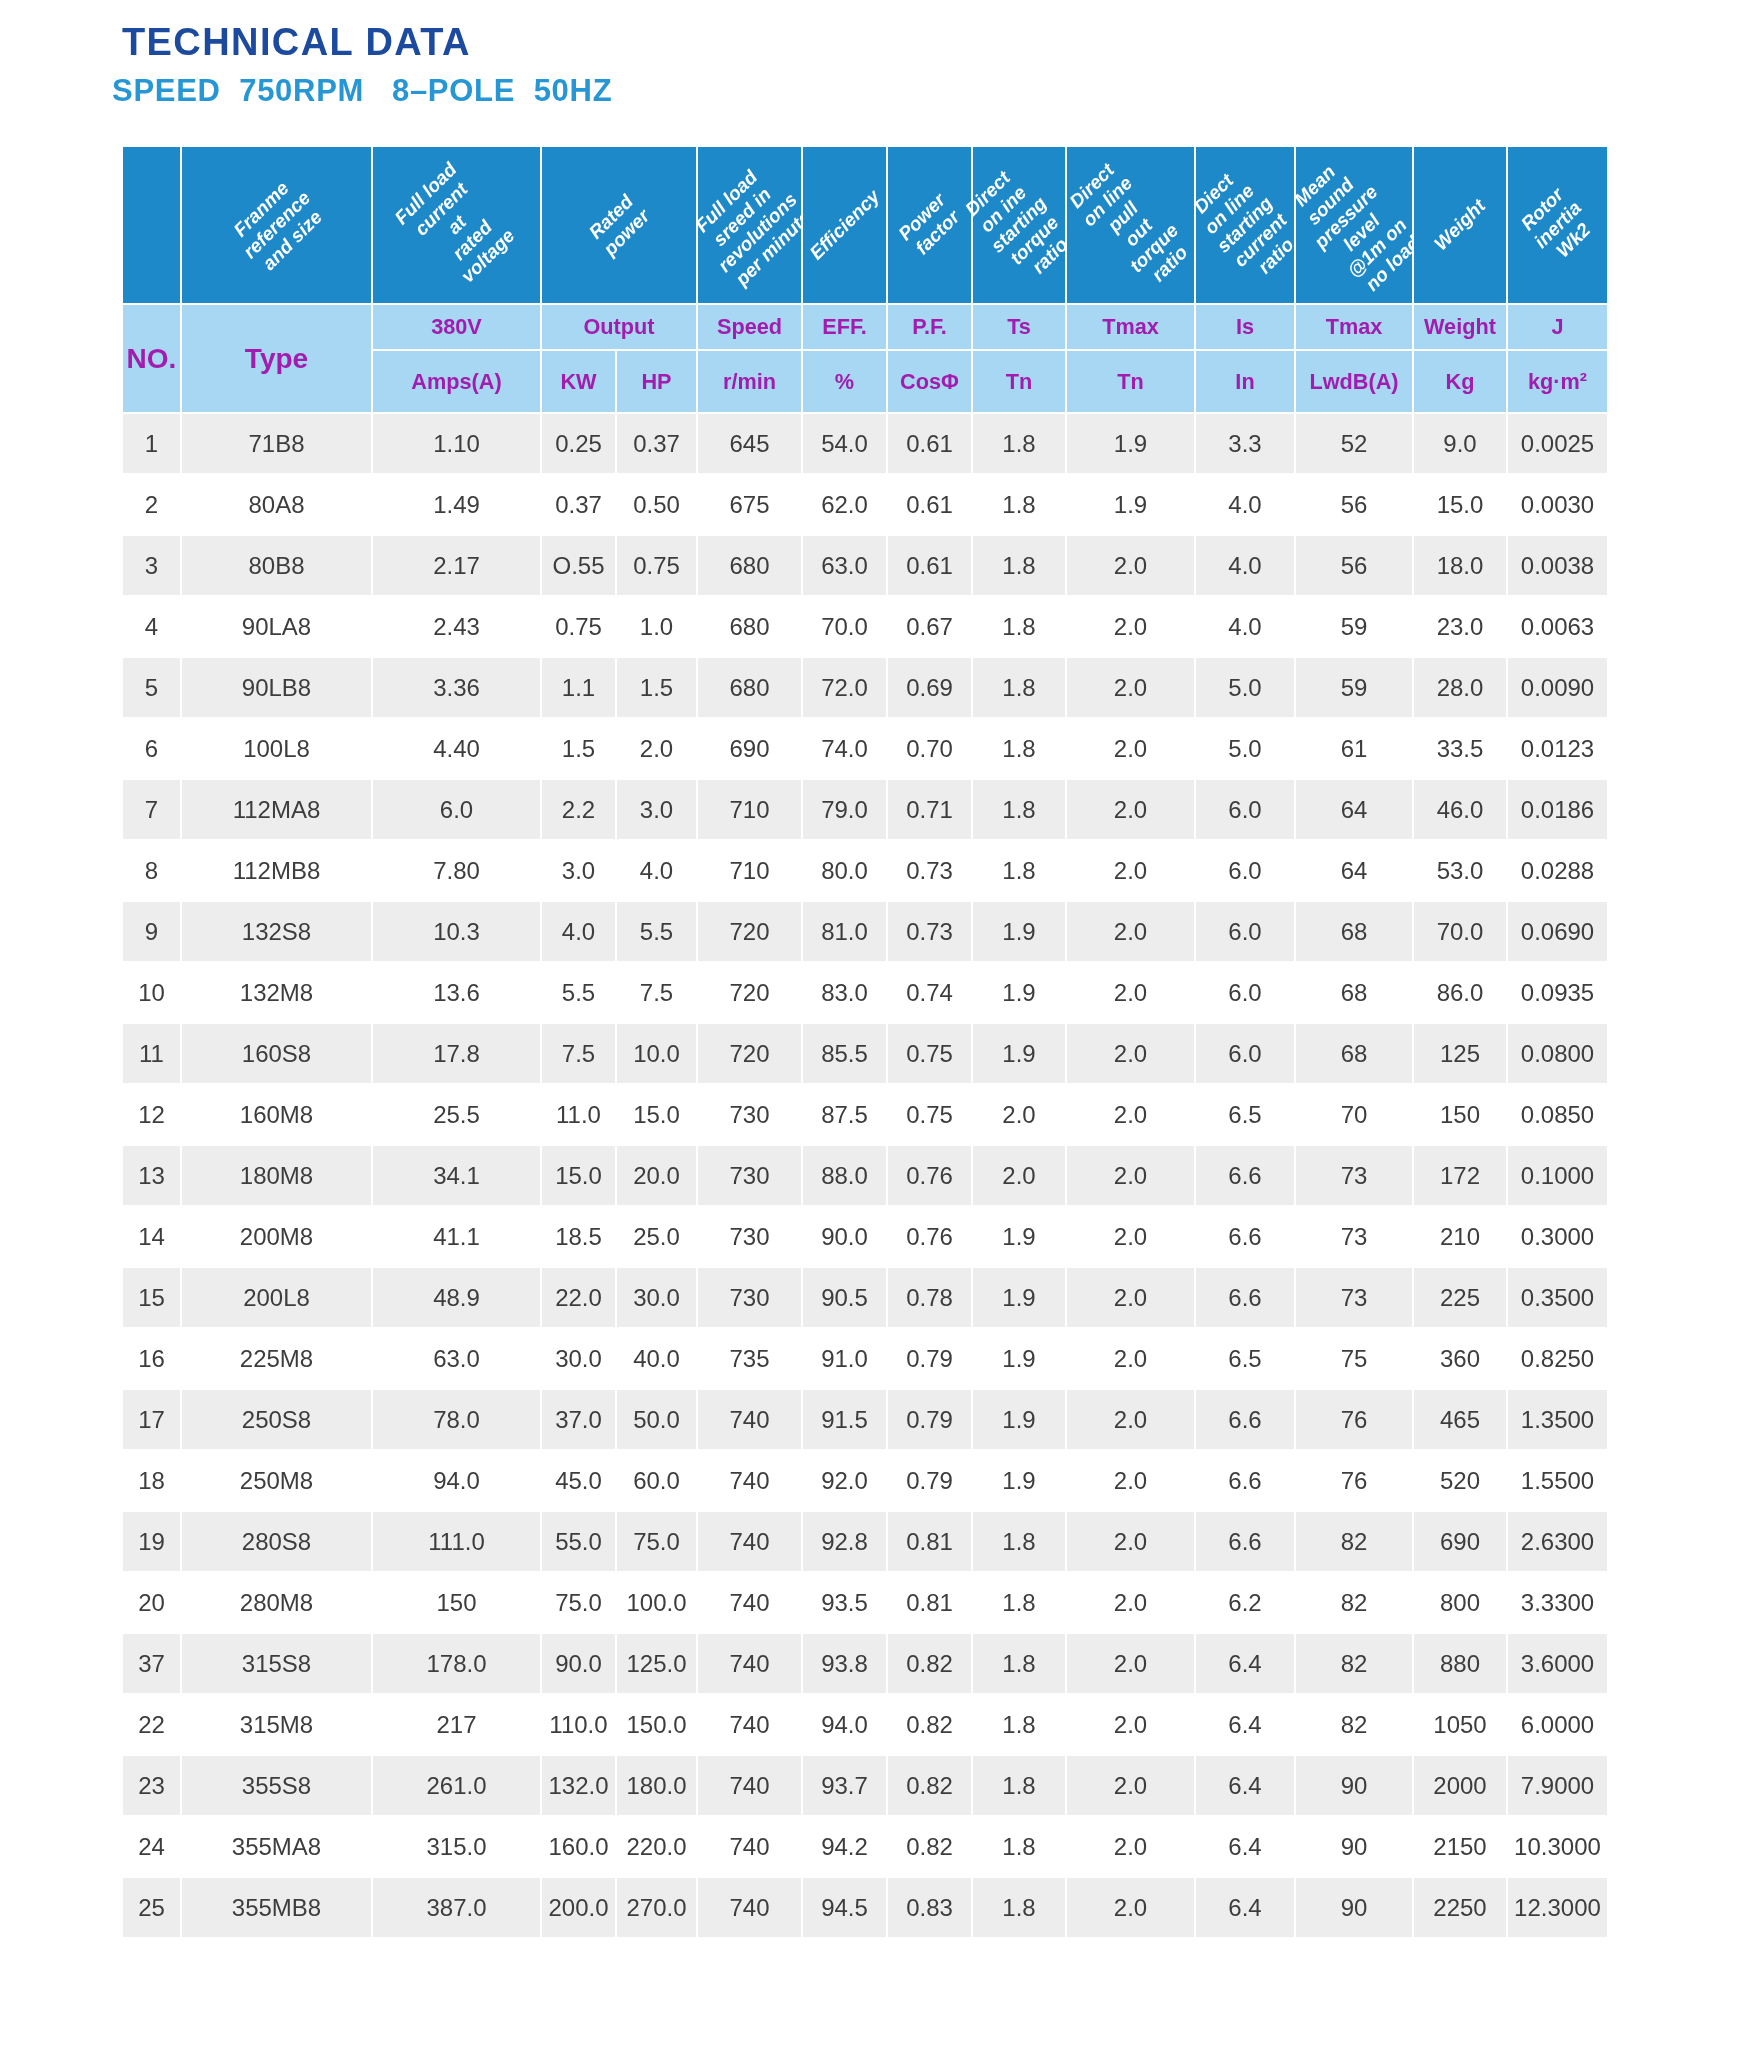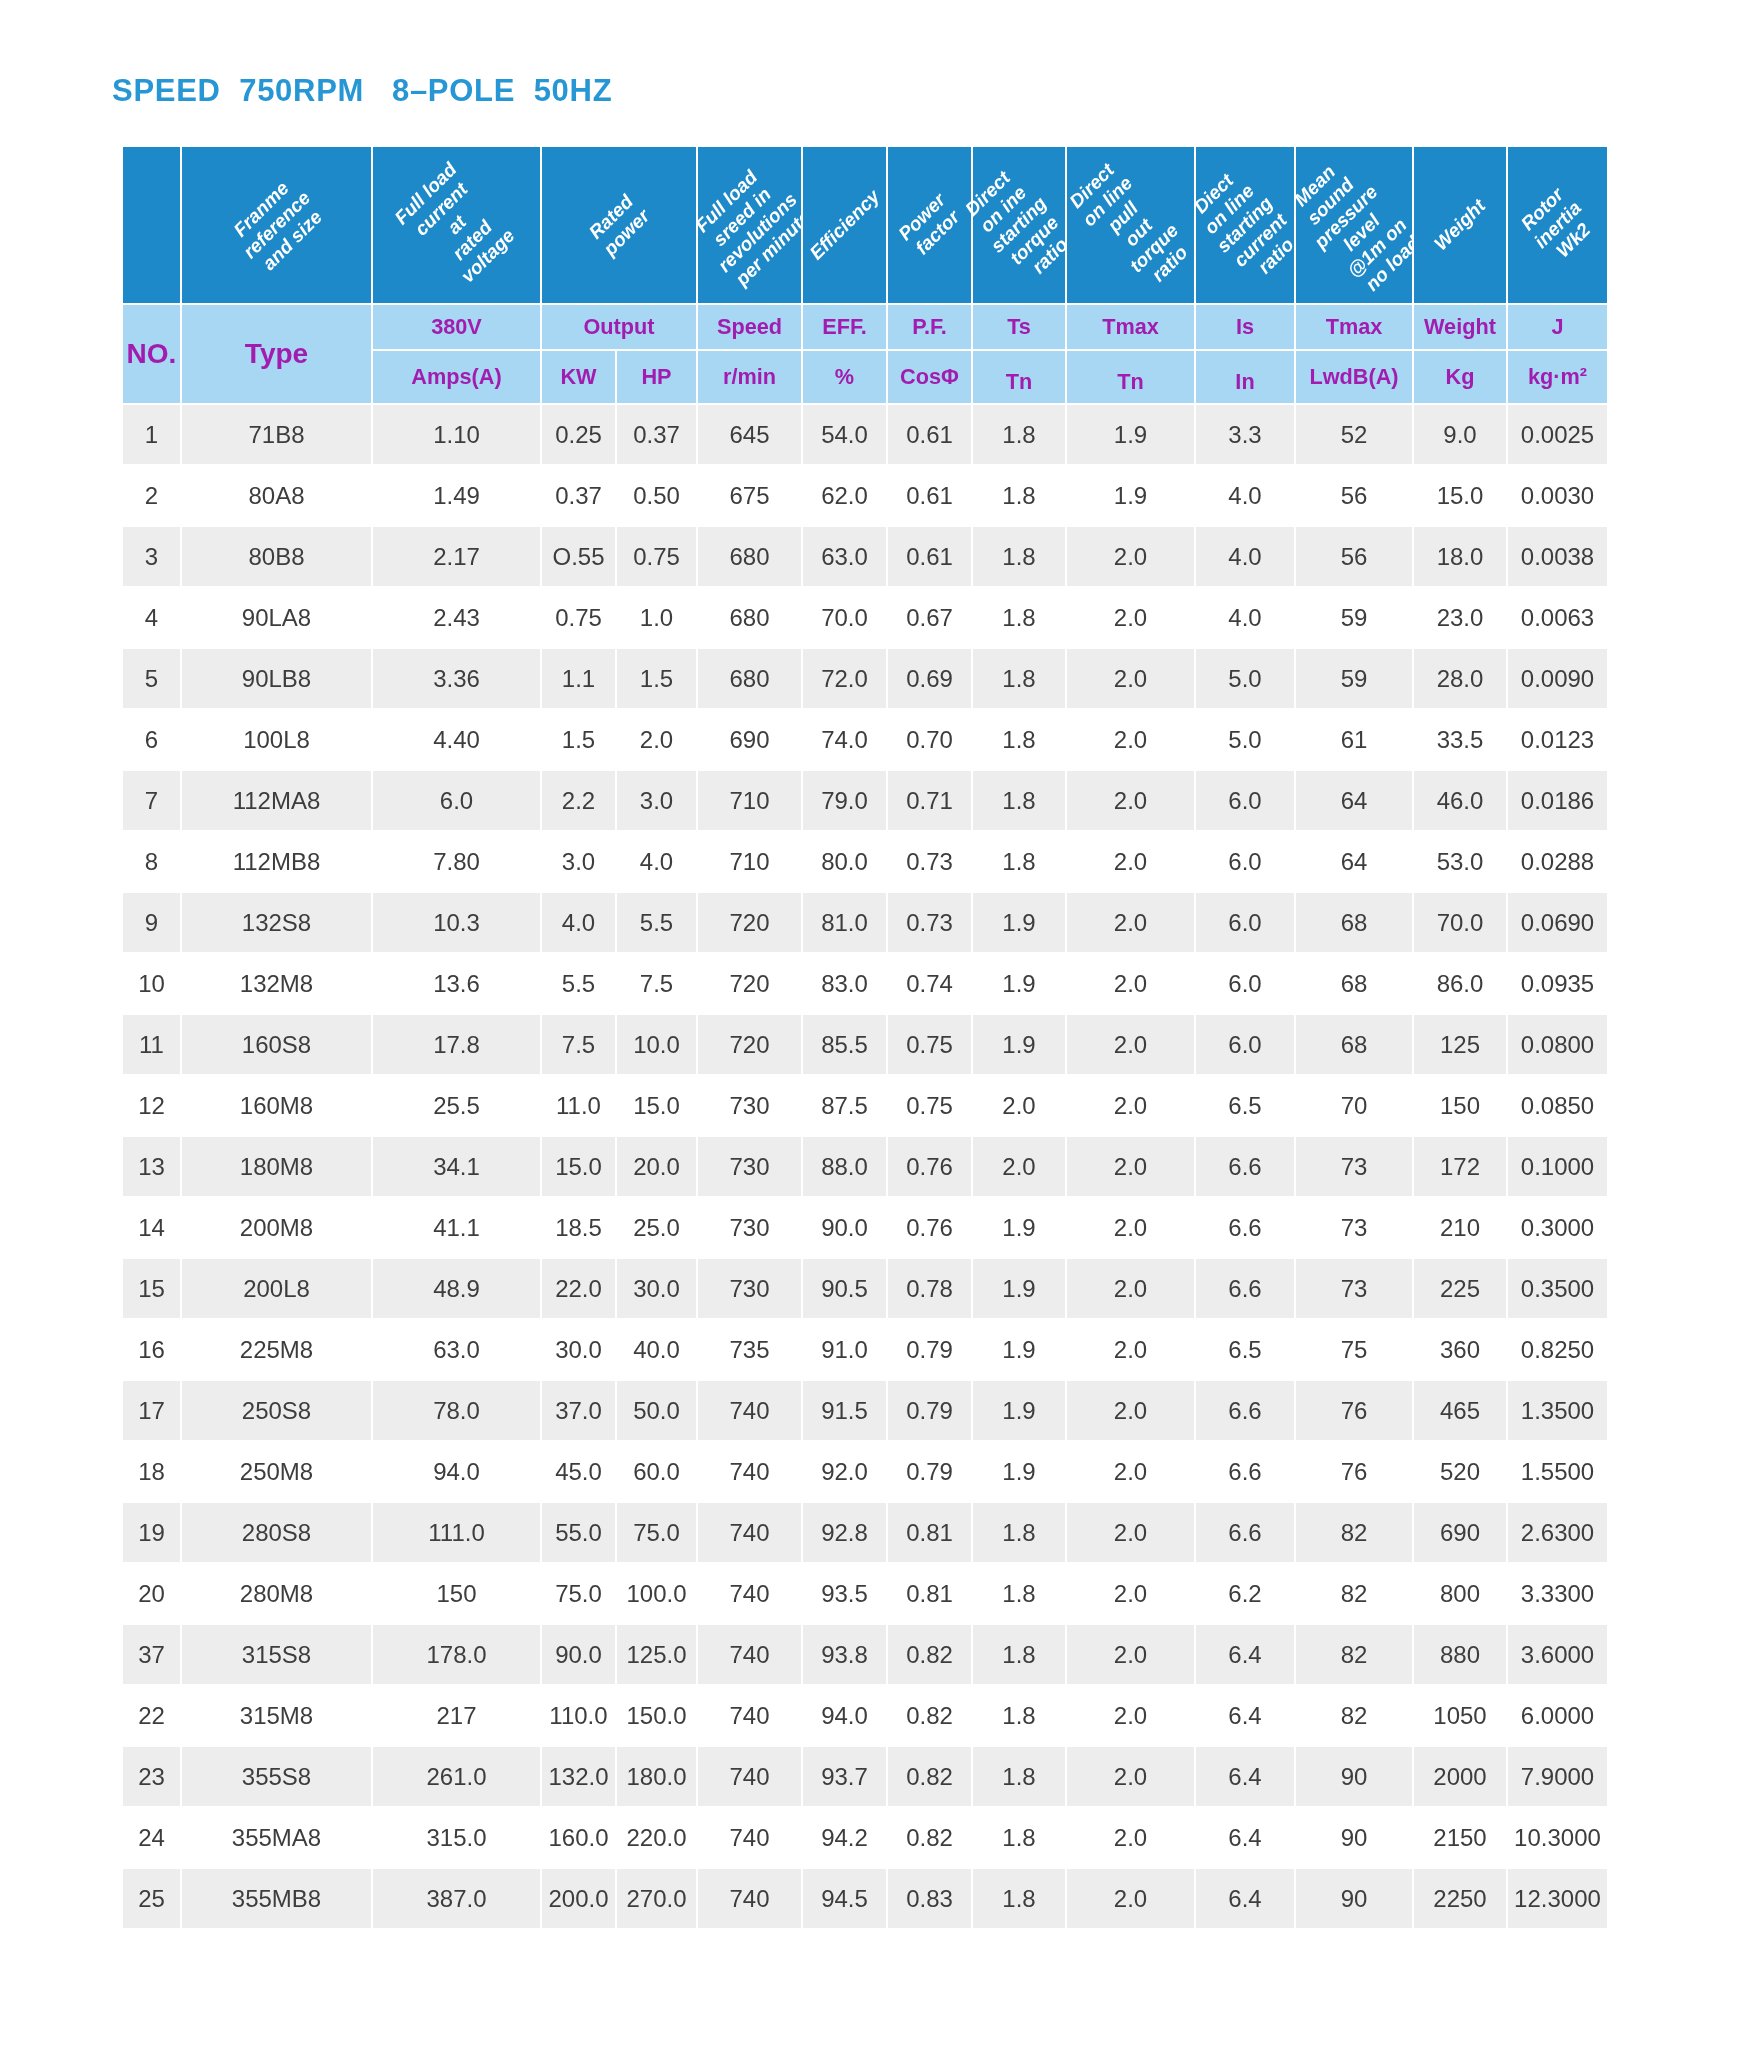--- a/index.html
+++ b/index.html
@@ -41,31 +41,32 @@
     transform:translate(-50%,-50%) rotate(-45deg);
     color:#fff;font-weight:bold;font-style:italic;
     font-size:19px;line-height:1.16;
     white-space:pre-line;text-align:center;
   }
   tr.sub td{
     background:var(--header-light-blue);
     color:#a21caf;font-weight:bold;font-size:21.7px;height:44px;
   }
   tr.sub td.big{font-size:28px;}
-  tr.sub td.lowlabel{vertical-align:bottom;padding-bottom:8px;}
+  tr.sub td.lowlabel{vertical-align:bottom;padding-bottom:17px;}
   tr.data td{
     font-size:24px;color:var(--text-dark);height:59px;font-weight:normal;
   }
   tr.data.odd td{background:var(--row-stripe);}
   tr.data.even td{background:var(--row-white);}
 </style>
 </head>
 <body>
 
 <div class="page">
+  <div class="title">TECHNICAL DATA</div>
   <div class="subtitle">SPEED  750RPM   8–POLE  50HZ</div>
 
   <table class="spec">
     <colgroup>
       <col style="width:59px">
         <col style="width:191px">
         <col style="width:169px">
       <col style="width:75px">
         <col style="width:81px">
         <col style="width:105px">

